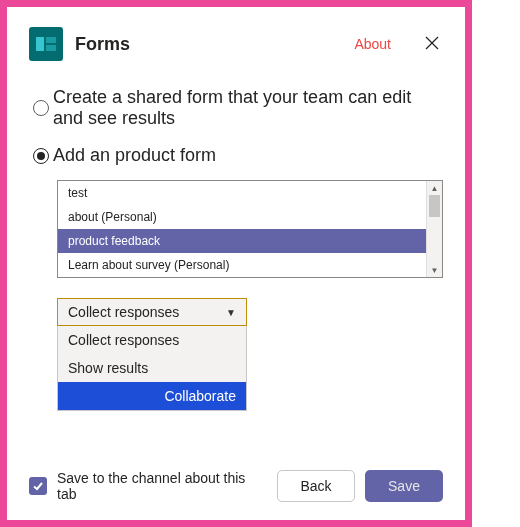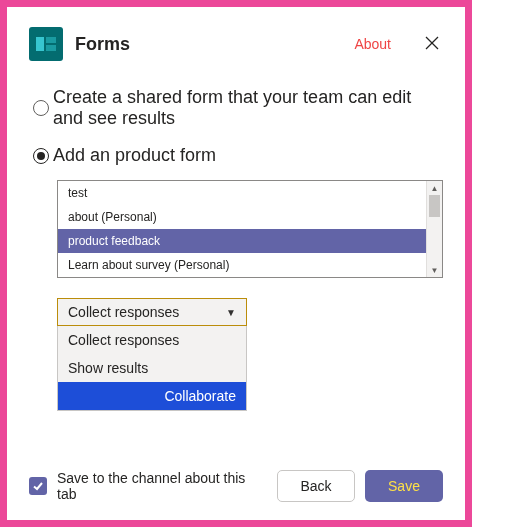--- a/index.html
+++ b/index.html
@@ -193,21 +193,21 @@
     padding: 0 14px;
   }
   .btn-back {
     border: 1px solid #c8c6c4;
     background: #fff;
     color: #252423;
   }
   .btn-save {
     border: none;
     background: #6264a7;
-    color: #fde047;
+    color: #e5e5e5;
   }
 </style>
 </head>
 <body>
 
 <div class="window">
 
   <div class="header">
     <div class="app-icon">
       <svg width="20" height="14" viewBox="0 0 20 14">

